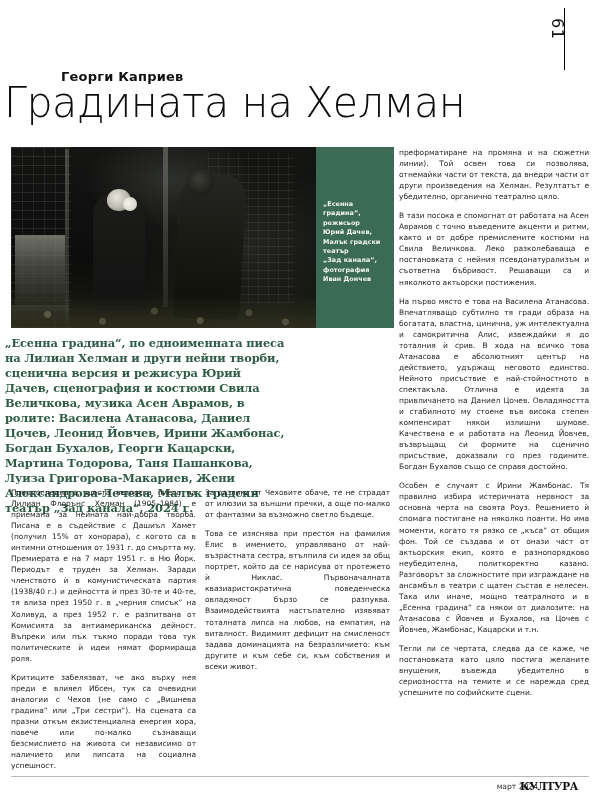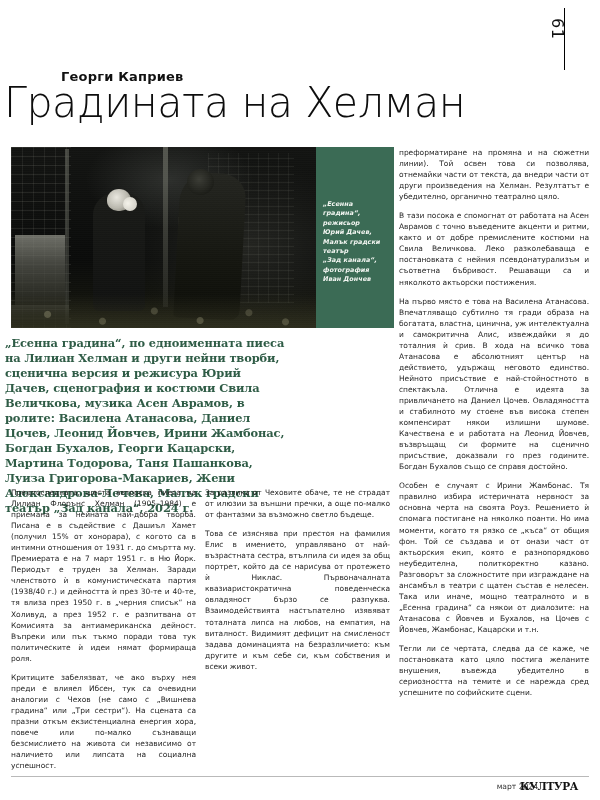--- a/index.html
+++ b/index.html
@@ -89,21 +89,20 @@
   }
 
   
   .photo-band {
     position: absolute;
     left: 11px;
     top: 147px;
     width: 428px;
     height: 181px;
     display: flex;
-    font-style: italic;
   }
   .photo {
     position: relative;
     width: 305px;
     height: 181px;
     background: #0c0d0c;
     overflow: hidden;
   }
   
   .ph-bg {

